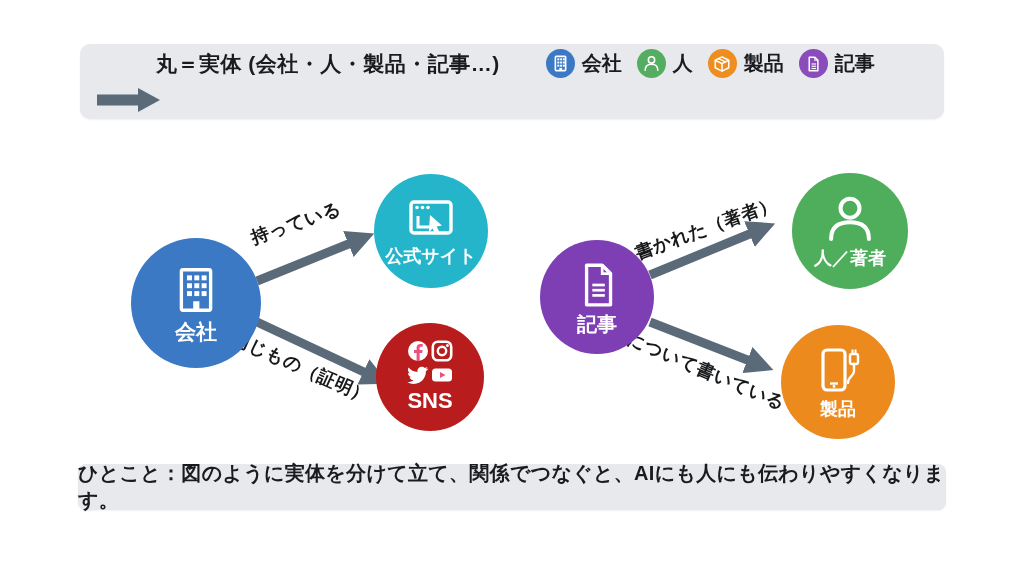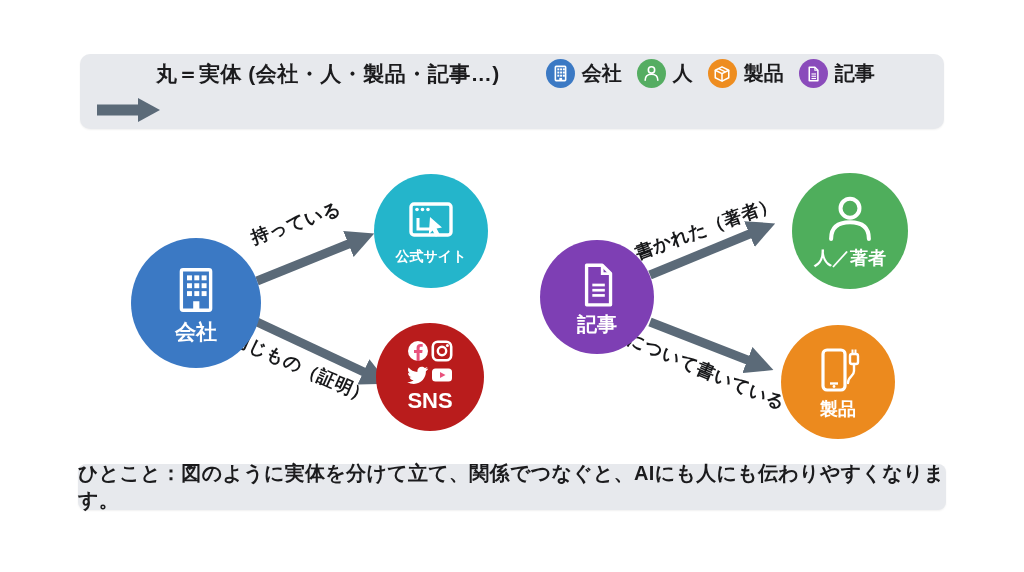--- a/index.html
+++ b/index.html
@@ -6,21 +6,21 @@
   body{
     width:1024px;height:572px;position:relative;overflow:hidden;
     background:#ffffff;
     font-family:"Liberation Sans","DejaVu Sans",sans-serif;
     color:#1b1b1d;
   }
   .stage{position:absolute;inset:0;}
 
   
   .legend-box{
-    position:absolute;left:80px;top:54px;width:864px;height:75px;
+    position:absolute;left:80px;top:44px;width:864px;height:75px;
     background:#E7E9ED;border-radius:10px;
     display:flex;flex-direction:column;justify-content:center;gap:3px;
     box-shadow:0 1px 2px rgba(0,0,0,.06);
   }
   .legend-row{display:flex;align-items:center;height:33px;}
   .legend-entity-line{margin-left:76px;font-size:21px;font-weight:700;letter-spacing:.5px;}
   .legend-items{display:flex;align-items:center;margin-left:46px;gap:15px;}
   .legend-item{display:flex;align-items:center;gap:7px;}
   .legend-dot{
     width:29px;height:29px;border-radius:50%;
@@ -31,21 +31,21 @@
   .legend-relation-line{margin-left:10px;font-size:21px;font-weight:700;letter-spacing:.5px;}
 
   
   .node{
     position:absolute;border-radius:50%;
     display:flex;flex-direction:column;align-items:center;justify-content:center;
     color:#fff;font-weight:700;text-align:center;line-height:1.1;
   }
   .node-icon{display:block;margin-bottom:3px;}
   .n-company{left:131px;top:238px;width:130px;height:130px;font-size:21px;}
-  .n-official{left:374px;top:174px;width:114px;height:114px;font-size:14px;}
+  .n-official{left:374px;top:174px;width:114px;height:114px;font-size:18px;}
   .n-sns{left:376px;top:323px;width:108px;height:108px;font-size:22px;}
   .n-article{left:540px;top:240px;width:114px;height:114px;font-size:20px;}
   .n-person{left:792px;top:173px;width:116px;height:116px;font-size:18px;}
   .n-product{left:781px;top:325px;width:114px;height:114px;font-size:18px;}
 
   .sns-grid{display:grid;grid-template-columns:22px 22px;grid-template-rows:22px 22px;gap:2px;margin-bottom:3px;}
   .sns-grid svg{display:block;}
 
   
   .arrows{position:absolute;left:0;top:0;pointer-events:none;}

